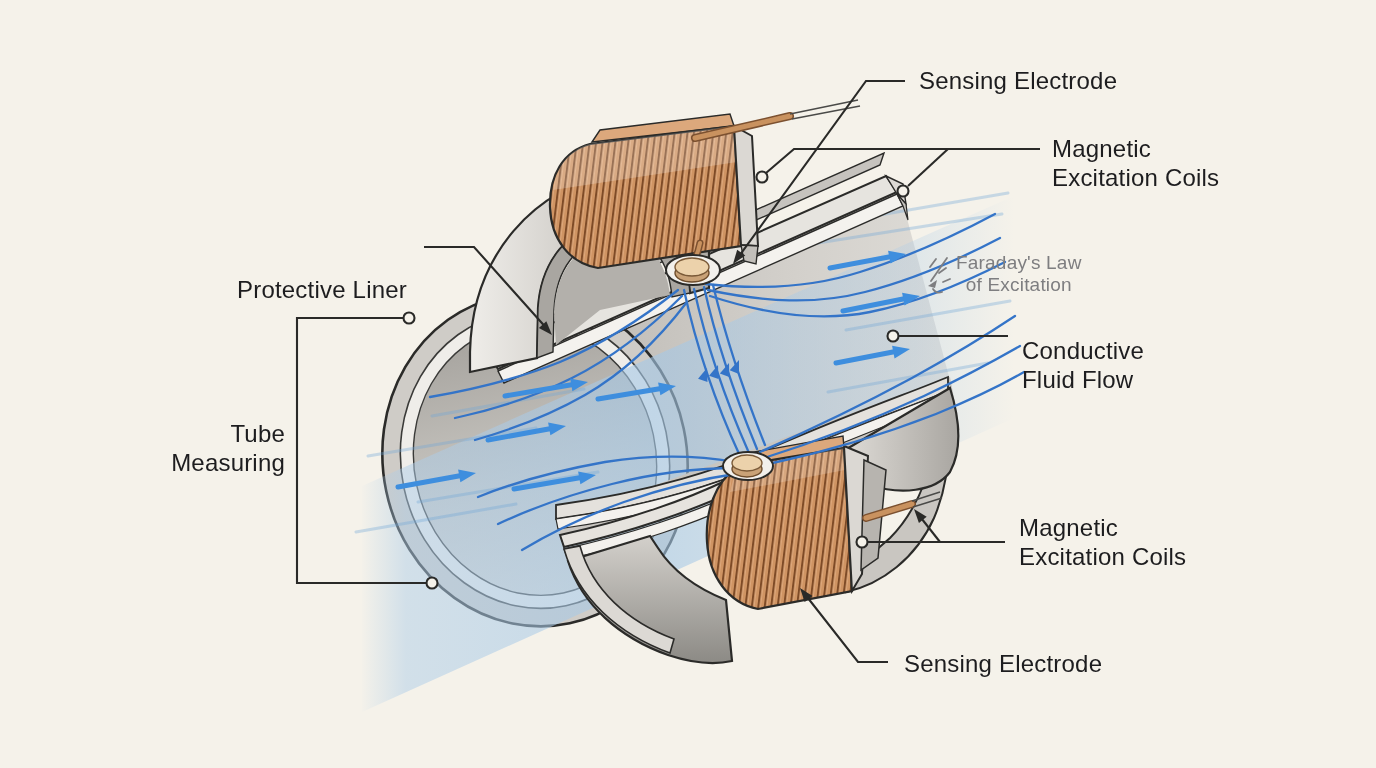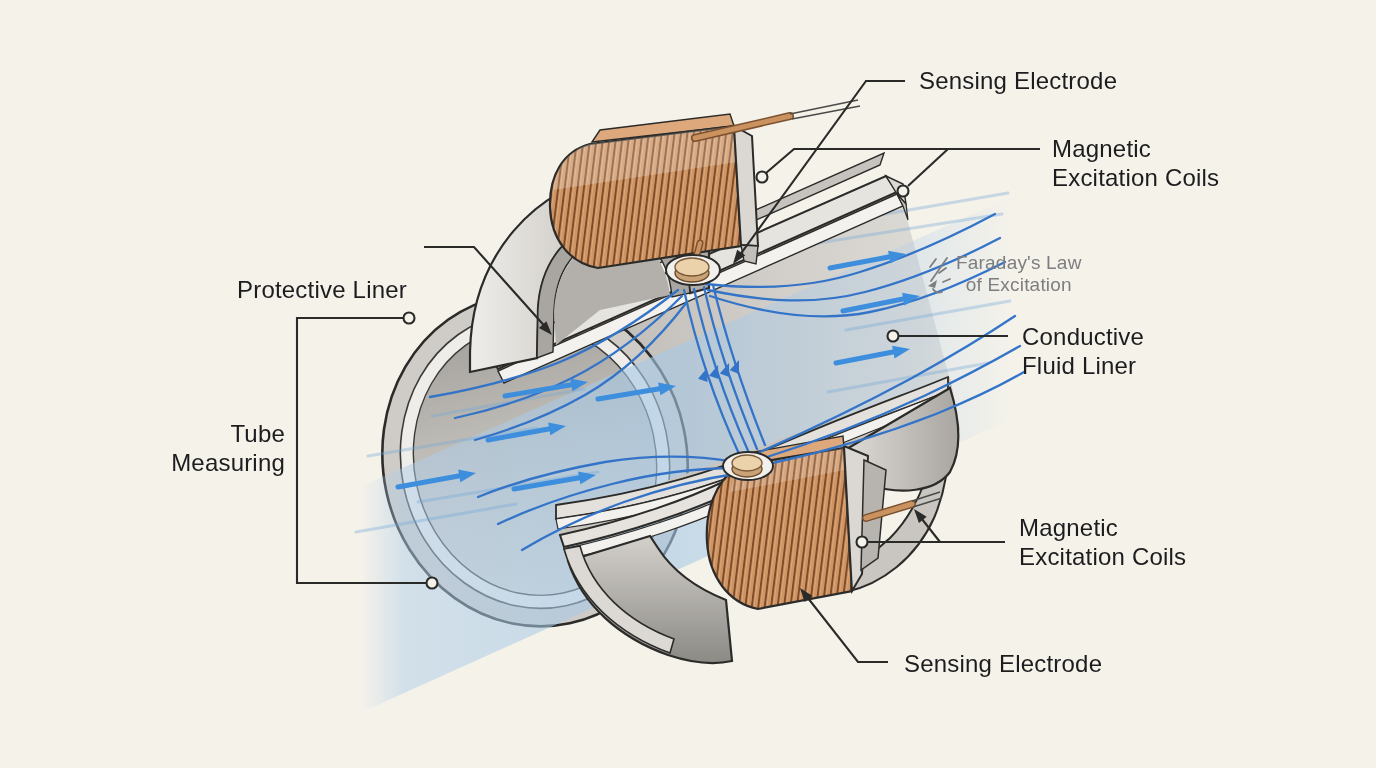--- a/index.html
+++ b/index.html
@@ -266,23 +266,23 @@
 <div class="lbl" style="left:1052px;top:134px;">
   <div>Magnetic</div>
   <div>Excitation Coils</div>
 </div>
 
 <div class="lbl gray" style="left:956px;top:252px;">
   <div>Faraday's Law</div>
   <div>of Excitation</div>
 </div>
 
-<div class="lbl" style="left:1022px;top:322px;">
+<div class="lbl" style="left:1022px;top:336px;">
   <div>Conductive</div>
-  <div>Fluid Liner</div>
+  <div>Fluid Flow</div>
 </div>
 
 <div class="lbl right" style="left:100px;top:419px;width:185px;">
   <div>Tube</div>
   <div>Measuring</div>
 </div>
 
 <div class="lbl" style="left:237px;top:233px;margin-top:42px;">
   <span>Protective Liner</span>
 </div>

